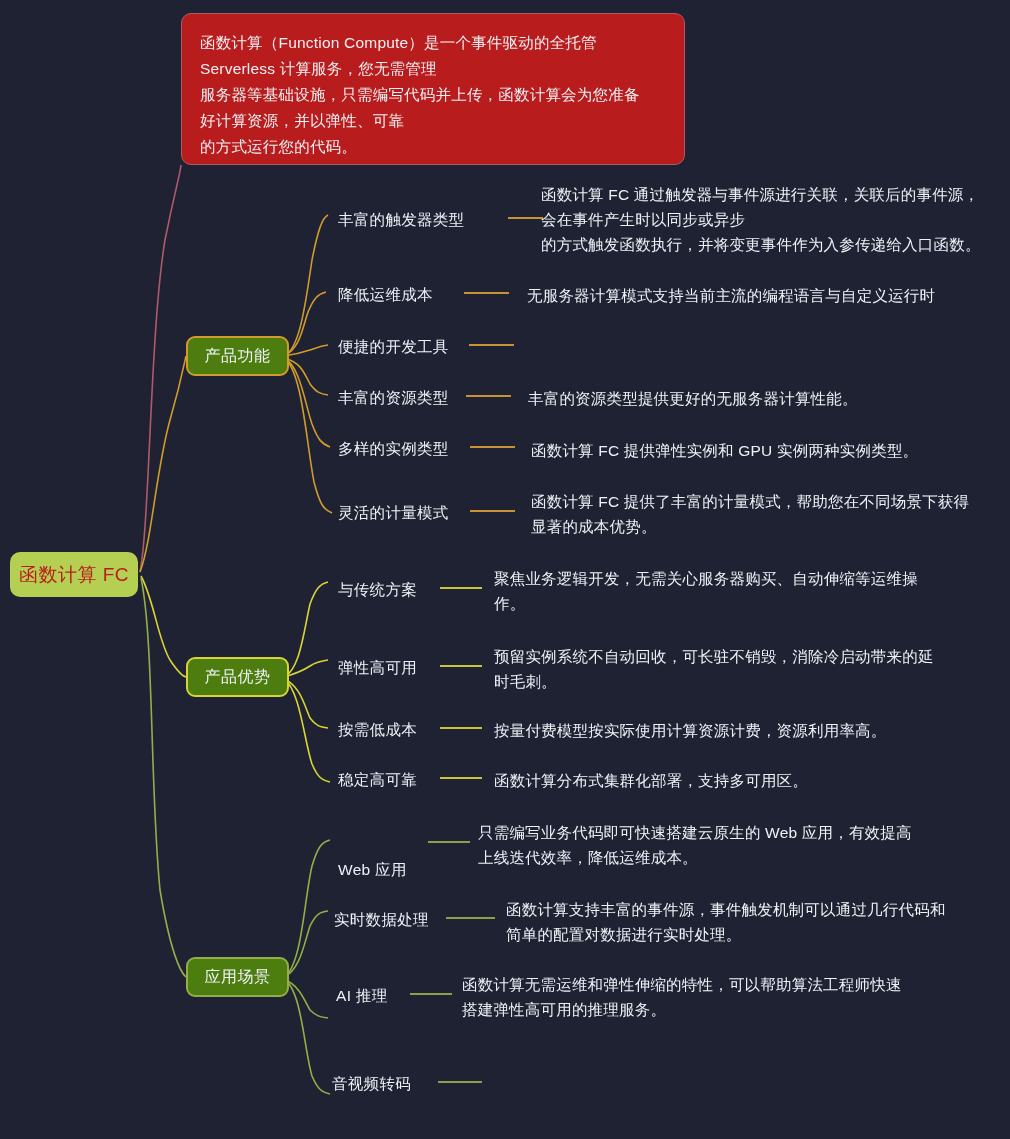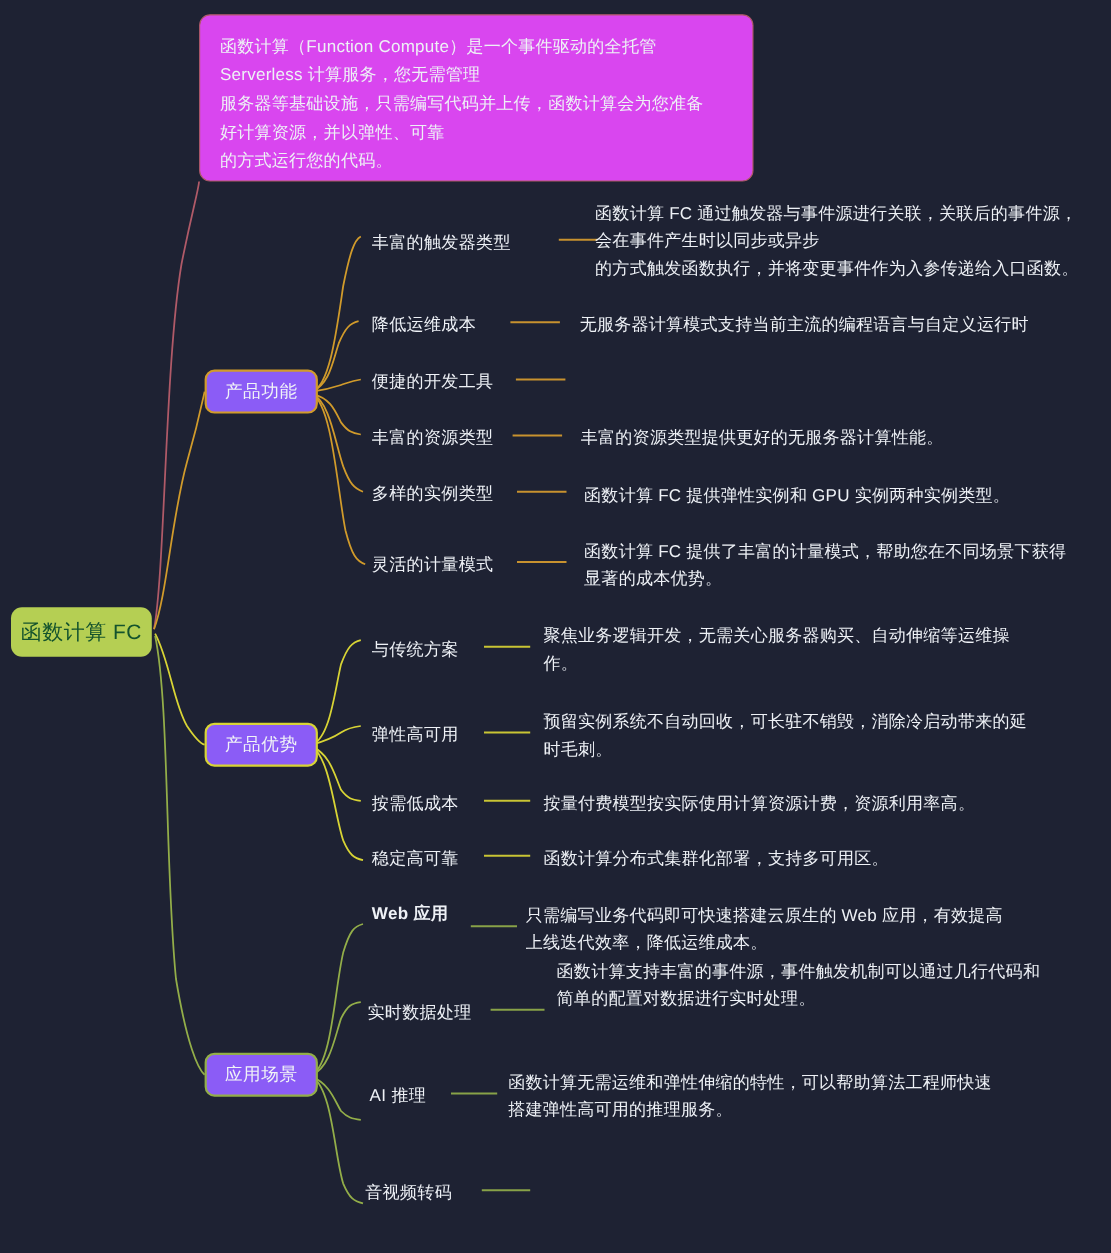--- a/index.html
+++ b/index.html
@@ -37,30 +37,30 @@
     justify-content: center;
     white-space: nowrap;
   }
   
   #root-node {
     left: 10px;
     top: 552px;
     width: 128px;
     height: 45px;
     background: #b5cf53;
-    color: #14532d;
+    color: #b91c1c;
     font-size: 19px;
     letter-spacing: 0.5px;
     border-radius: 10px;
   }
   
   .branch-node {
     width: 103px;
     height: 40px;
-    background: #8b5cf6;
+    background: #4d7c0f;
     border: 2px solid #fca5a5;
     font-size: 16px;
     color: #f0f3f7;
     letter-spacing: 0.5px;
   }
   #branch-0 { left: 186px; top: 336px; border-color: #d19b2b; }
   #branch-1 { left: 186px; top: 657px; border-color: #d8d435; }
   #branch-2 { left: 186px; top: 957px; border-color: #93ae49; }
 
   .leaf-label {
@@ -80,21 +80,21 @@
   }
   #desc-box {
     position: absolute;
     left: 181px;
     top: 13px;
     width: 504px;
     height: 152px;
     box-sizing: border-box;
     border: 1.6px solid #b05a68;
     border-radius: 10px;
-    background: #d946ef;
+    background: #b91c1c;
     padding: 16px 18px 0 18px;
   }
   #desc-box .txt {
     font-size: 15.5px;
     line-height: 26px;
     color: #eef1f6;
     white-space: pre;
     letter-spacing: 0.2px;
   }
 </style>
@@ -212,26 +212,26 @@
   <div class="leaf-label" style="left:338px; top:658px;">弹性高可用</div>
   <div class="leaf-desc" style="left:494px; top:644px;">预留实例系统不自动回收，可长驻不销毁，消除冷启动带来的延
 时毛刺。</div>
 
   <div class="leaf-label" style="left:338px; top:720px;">按需低成本</div>
   <div class="leaf-desc" style="left:494px; top:718px;">按量付费模型按实际使用计算资源计费，资源利用率高。</div>
 
   <div class="leaf-label" style="left:338px; top:770px;">稳定高可靠</div>
   <div class="leaf-desc" style="left:494px; top:768px;">函数计算分布式集群化部署，支持多可用区。</div>
 
-  <div class="leaf-label" style="left:338px; top:820px;font-weight:bold;">Web 应用</div>
+  <div class="leaf-label" style="left:338px; top:860px;">Web 应用</div>
   <div class="leaf-desc" style="left:478px; top:820px;">只需编写业务代码即可快速搭建云原生的 Web 应用，有效提高
 上线迭代效率，降低运维成本。</div>
 
   <div class="leaf-label" style="left:334px; top:910px;">实时数据处理</div>
-  <div class="leaf-desc" style="left:506px; top:872px;font-family:Liberation Mono, monospace;">函数计算支持丰富的事件源，事件触发机制可以通过几行代码和
+  <div class="leaf-desc" style="left:506px; top:897px;">函数计算支持丰富的事件源，事件触发机制可以通过几行代码和
 简单的配置对数据进行实时处理。</div>
 
   <div class="leaf-label" style="left:336px; top:986px;">AI 推理</div>
   <div class="leaf-desc" style="left:462px; top:972px;">函数计算无需运维和弹性伸缩的特性，可以帮助算法工程师快速
 搭建弹性高可用的推理服务。</div>
 
   <div class="leaf-label" style="left:332px; top:1074px;">音视频转码</div>
 
 </div>
 

